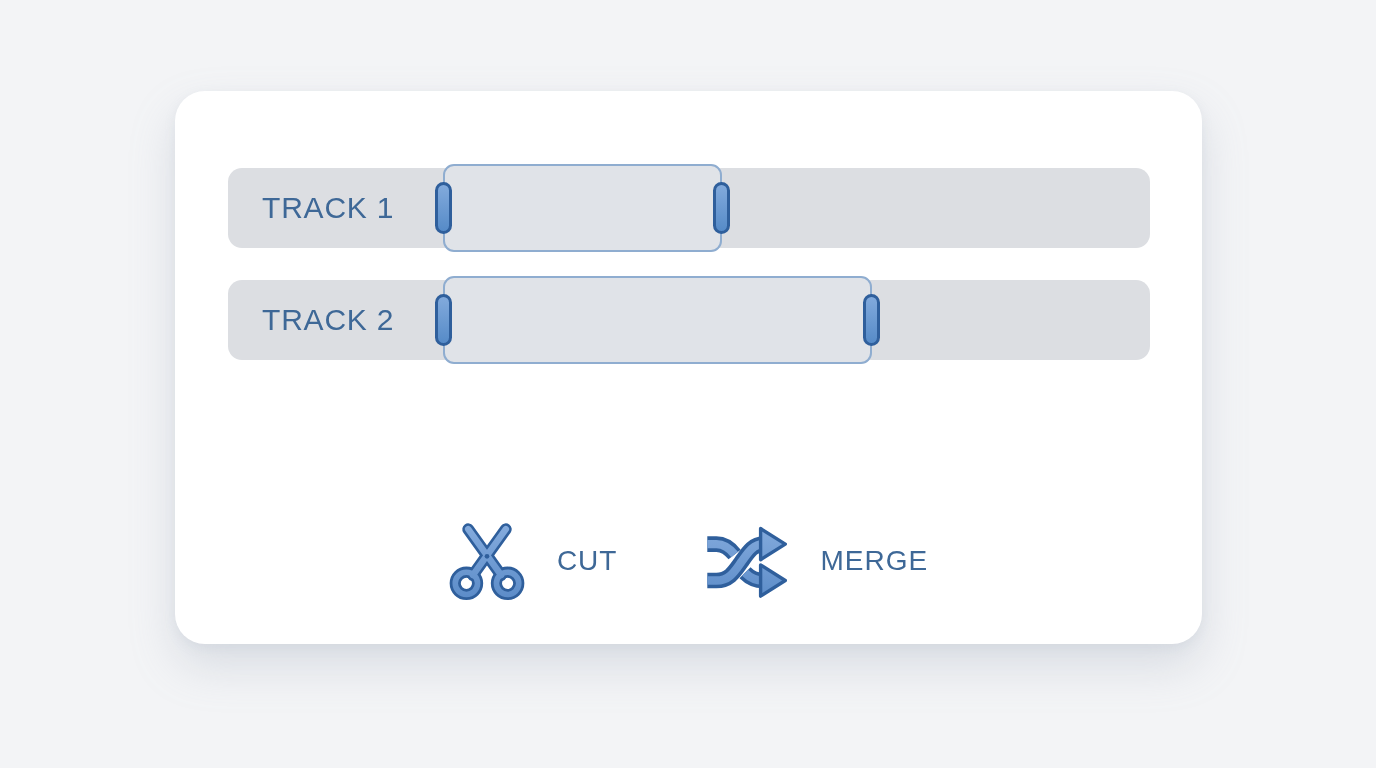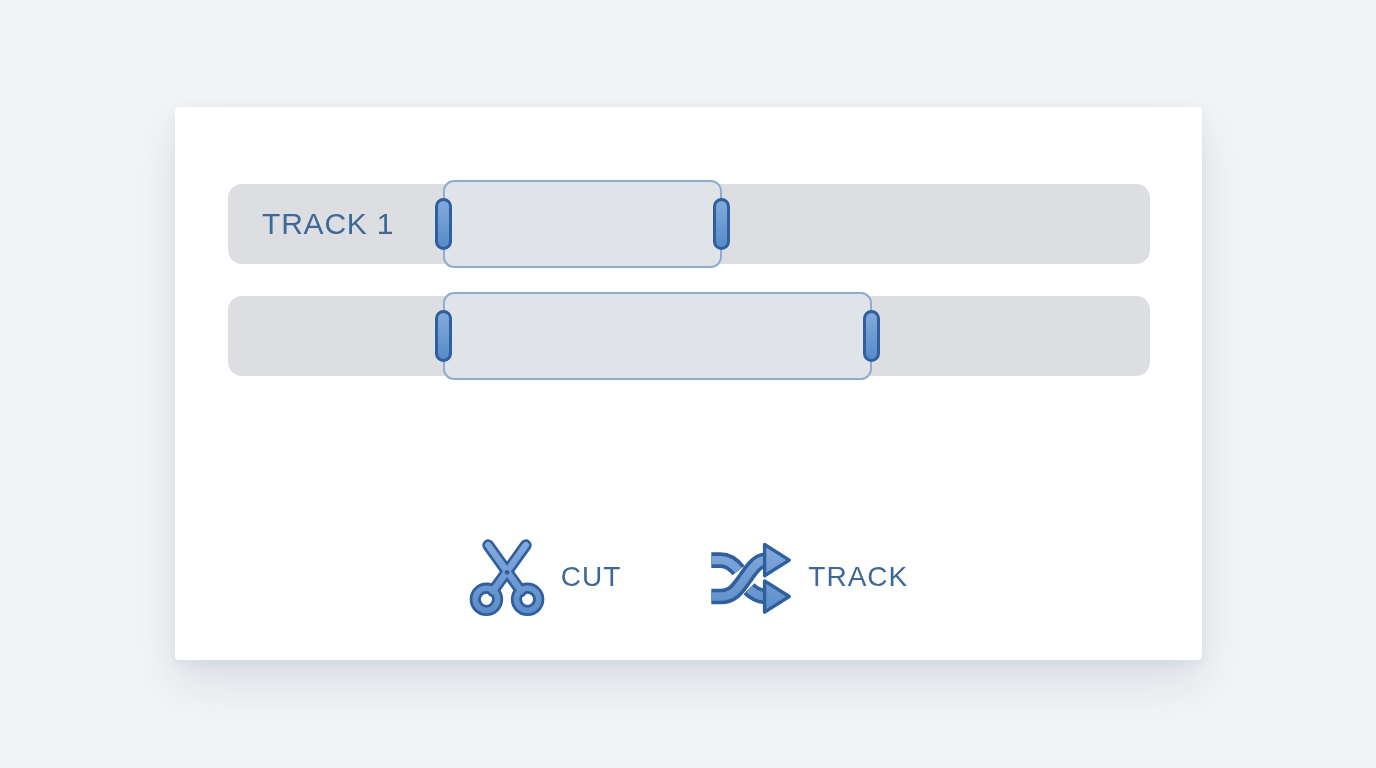--- a/index.html
+++ b/index.html
@@ -7,24 +7,24 @@
   body {
     background: #f3f4f6;
     font-family: "Liberation Sans", sans-serif;
   }
   .stage {
     position: relative;
     width: 1376px; height: 768px;
   }
   .editor-card {
     position: absolute;
-    left: 175px; top: 107px;
+    left: 175px; top: 91px;
     width: 1027px; height: 553px;
     background: #ffffff;
-    border-radius: 4px;
+    border-radius: 30px;
     box-shadow: 0 22px 45px rgba(150, 162, 178, 0.28), 0 4px 12px rgba(150, 162, 178, 0.12);
   }
   .track-row {
     position: absolute;
     left: 53px;
     width: 922px; height: 80px;
     background: #dcdee2;
     border-radius: 14px;
   }
   .track-row.t0 { top: 77px; }
@@ -67,21 +67,21 @@
     left: 0; top: 430px;
     width: 100%;
     display: flex;
     justify-content: center;
     align-items: center;
     gap: 85px;
   }
   .action-button {
     display: flex;
     align-items: center;
-    gap: 16px;
+    gap: 32px;
     cursor: pointer;
     background: none;
     border: none;
   }
   .action-label {
     font-size: 28px;
     letter-spacing: 1px;
     color: #3e6897;
   }
   svg { display: block; }
@@ -94,20 +94,21 @@
 
     <div class="track-row t0">
       <span class="track-label">TRACK 1</span>
       <div class="clip" style="left: 215px; width: 279px;">
         <div class="handle left"></div>
         <div class="handle right"></div>
       </div>
     </div>
 
     <div class="track-row t1">
+      <span class="track-label">TRACK 2</span>
       <div class="clip" style="left: 215px; width: 429px;">
         <div class="handle left"></div>
         <div class="handle right"></div>
       </div>
     </div>
 
 
     <div class="actions-row">
 
       <button class="action-button">
@@ -150,18 +151,18 @@
             <path d="M4 45 L11 45 C21 45 25 38 30 31 C35 24 39 17 47 17" fill="none" stroke="#2f5f9c" stroke-width="12"></path>
 
             <path d="M4 17 L11 17 C17 17 21 20 25 25" fill="none" stroke="url(#grad-merge)" stroke-width="6.5"></path>
             <path d="M33 39 C37 43 41 45 47 45" fill="none" stroke="url(#grad-merge)" stroke-width="6.5"></path>
             <path d="M4 45 L11 45 C21 45 25 38 30 31 C35 24 39 17 47 17" fill="none" stroke="url(#grad-merge)" stroke-width="6.5"></path>
 
             <polygon points="45,5 64,17 45,29" fill="url(#grad-merge)" stroke="#2f5f9c" stroke-width="2.6" stroke-linejoin="round"></polygon>
             <polygon points="45,33 64,45 45,57" fill="url(#grad-merge)" stroke="#2f5f9c" stroke-width="2.6" stroke-linejoin="round"></polygon>
           </svg>
         </span>
-        <span class="action-label">TRACK</span>
+        <span class="action-label">MERGE</span>
       </button>
 
     </div>
   </div>
 </div>
 
 </body></html>

